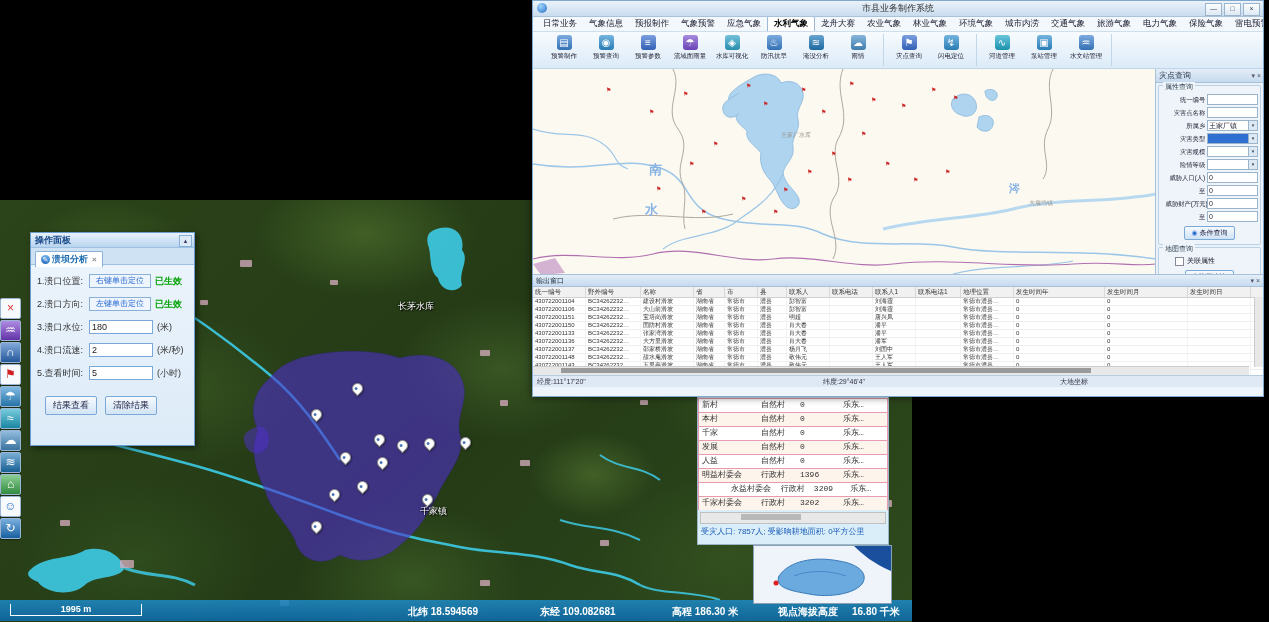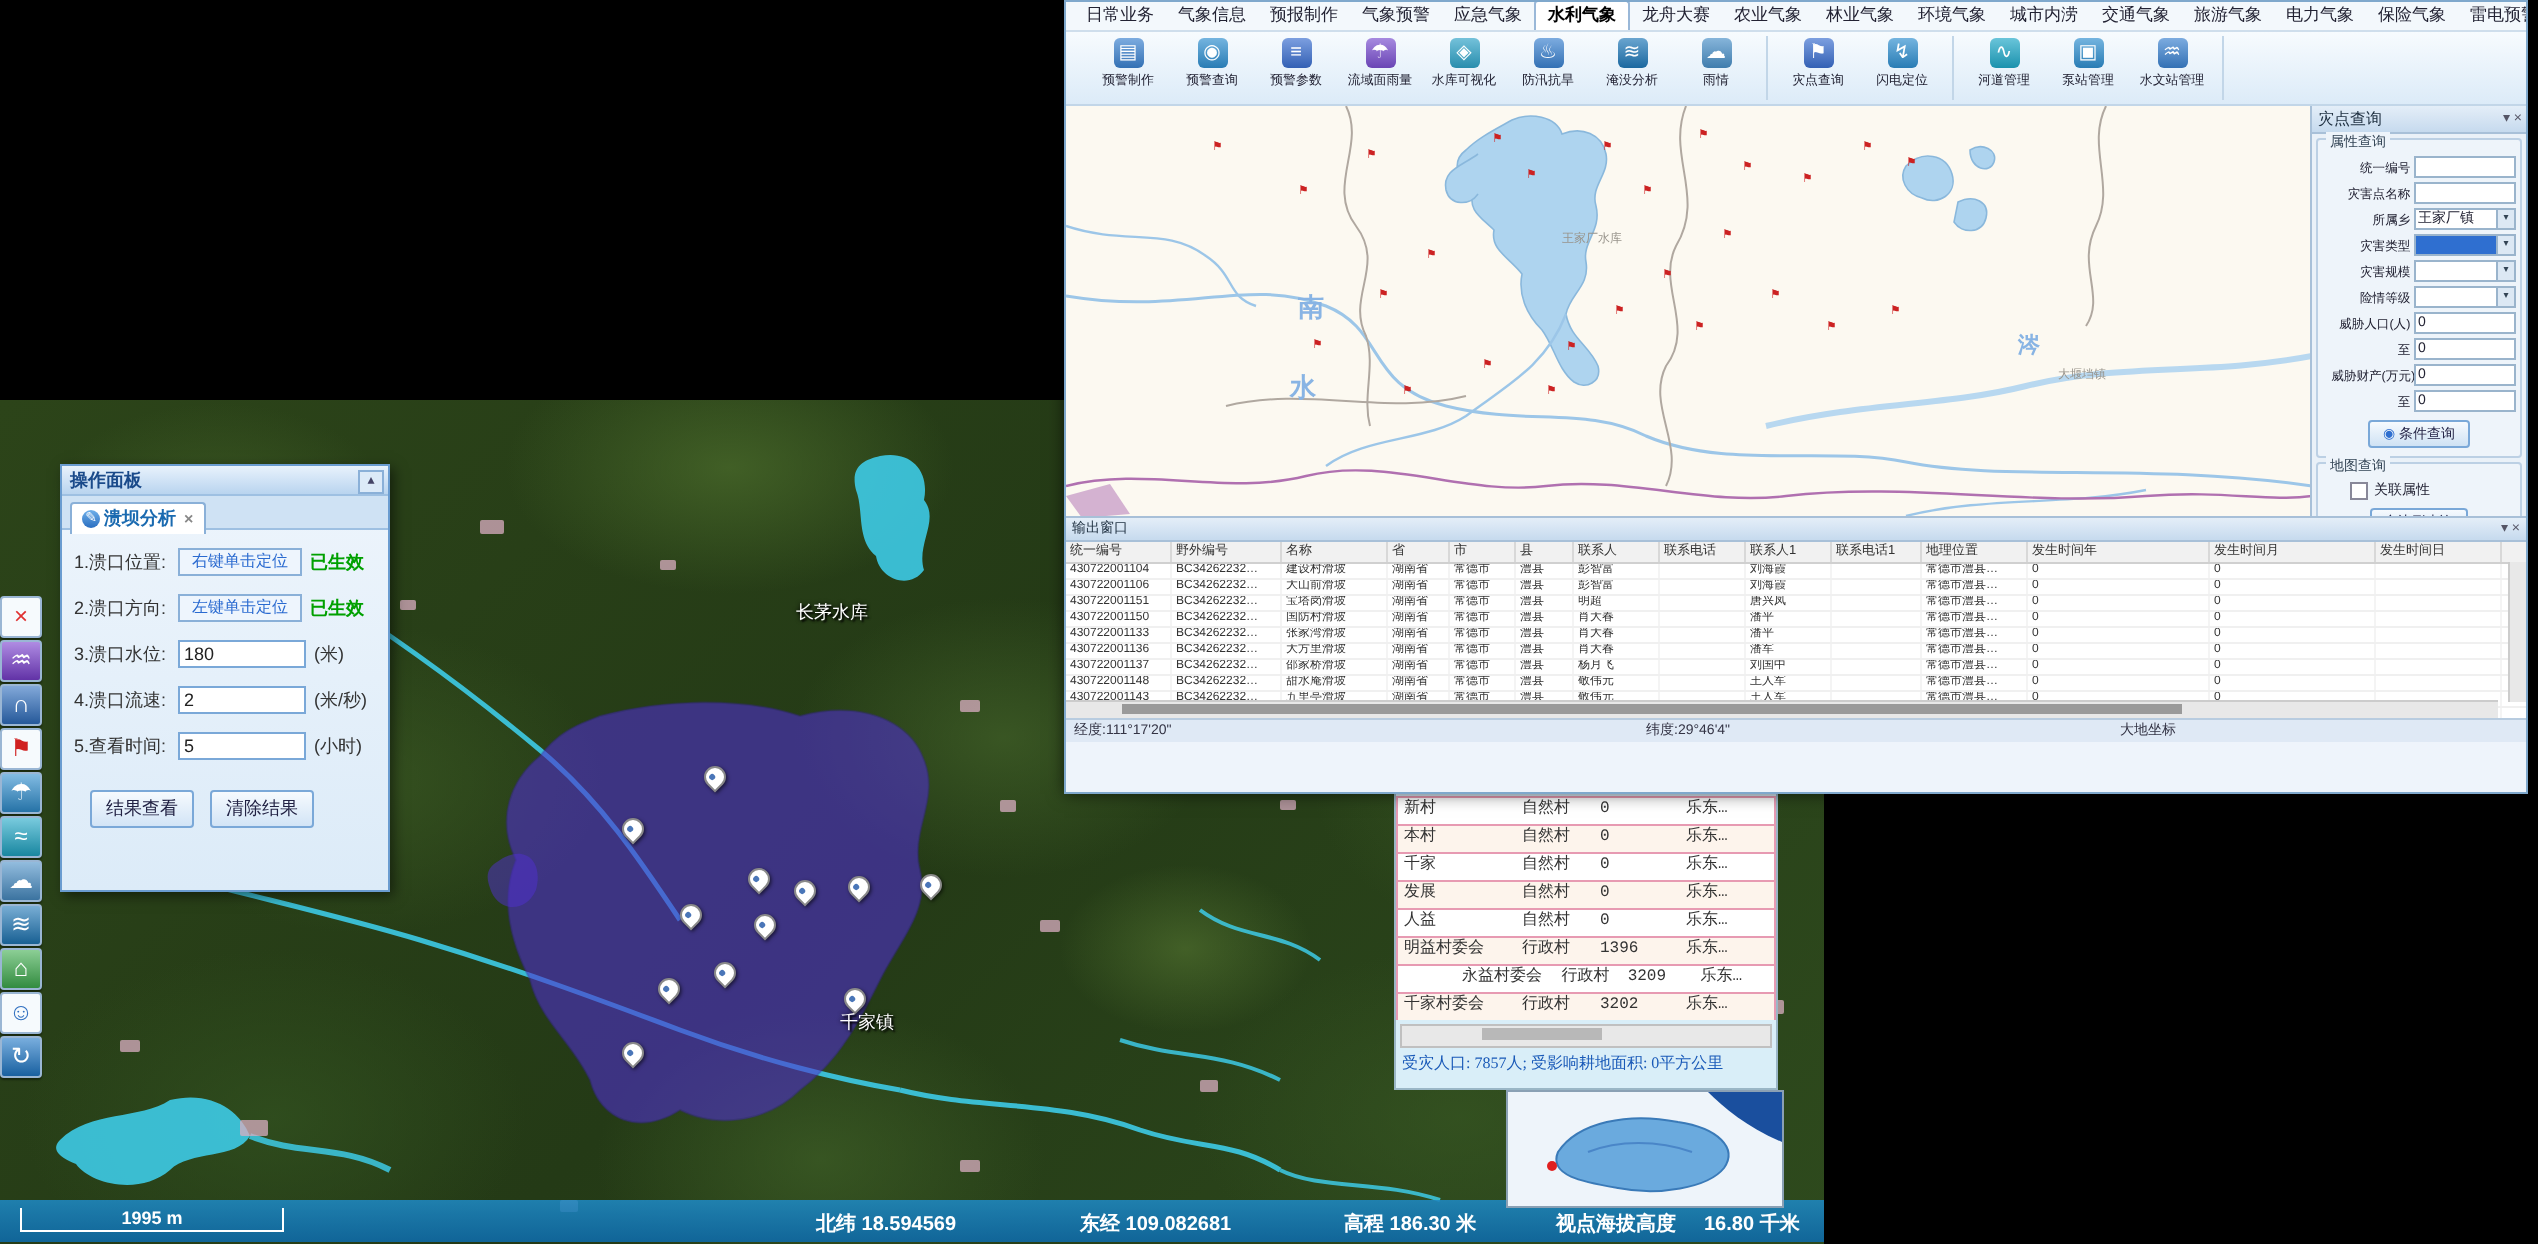--- a/index.html
+++ b/index.html
@@ -39,21 +39,21 @@
      border:1px solid #8aa0b4;overflow:hidden;}
   
   #village-panel{position:absolute;left:697px;top:385px;width:190px;height:158px;
      background:#d9eef8;border:1px solid #9ab6c6;font-size:8px;color:#333;overflow:hidden;}
   #village-title{height:12px;text-align:center;color:#555;font-size:8px;line-height:12px;}
   .v-row{display:flex;height:13px;line-height:12px;border:1px solid #e79ab2;border-bottom:none;background:#fff;}
   .v-row:nth-child(even){background:#fdf4ec;}
   .v-row div{overflow:hidden;white-space:nowrap;padding-left:3px;font-family:Liberation Mono, monospace;}
   #v-scroll{height:10px;margin:2px 2px 0 2px;background:#e8e8e8;border:1px solid #c0c0c0;position:relative;}
   #v-scroll i{position:absolute;left:40px;top:1px;width:60px;height:6px;background:#b8b8b8;}
-  #village-footer{color:#1a5ab8;padding:2px 3px;white-space:nowrap;font-size:8px;font-family:Liberation Serif, serif;}
+  #village-footer{color:#1a5ab8;padding:2px 3px;white-space:nowrap;font-size:8px;}
   
   #left-toolbar{position:absolute;left:0;top:297px;width:21px;}
   .lt-icon{width:19px;height:19px;margin:1px 0;border:1px solid #9ab6d4;border-radius:2px;
      text-align:center;line-height:18px;font-size:12px;box-shadow:0 1px 1px rgba(0,0,0,.4);}
   
   #op-dialog{position:absolute;left:30px;top:232px;width:163px;height:212px;
      border:1px solid #6a9cd0;background:linear-gradient(#eef5fc,#dcebf8);box-shadow:2px 2px 6px rgba(0,0,0,.5);}
   #od-titlebar{height:14px;background:linear-gradient(#e8f2fc,#b9d4ef);border-bottom:1px solid #9ec0e2;
      font-size:9px;font-weight:bold;color:#1a4a8a;line-height:14px;padding:0 4px;position:relative;}
   #od-collapse{position:absolute;right:2px;top:2px;width:11px;height:10px;border:1px solid #8ab0d8;
@@ -370,20 +370,29 @@
         <div class="od-row">
           <span class="lbl">5.查看时间:</span>
           <span class="od-input">5</span>
           <span class="od-unit">(小时)</span>
         </div>
       </div>
     <div id="od-buttons"><span class="od-btn">结果查看</span><span class="od-btn">清除结果</span></div>
   </div>
 
   <div id="right-window">
+    <div id="rw-titlebar">
+      <span id="rw-appicon"></span>
+      <div id="rw-title">市县业务制作系统</div>
+      <div id="rw-controls">
+          <div class="rw-ctl">—</div>
+          <div class="rw-ctl">□</div>
+          <div class="rw-ctl">×</div>
+        </div>
+    </div>
     <div id="menu-bar">
         <div class="menu-item">日常业务</div>
         <div class="menu-item">气象信息</div>
         <div class="menu-item">预报制作</div>
         <div class="menu-item">气象预警</div>
         <div class="menu-item">应急气象</div>
         <div class="menu-item selected">水利气象</div>
         <div class="menu-item">龙舟大赛</div>
         <div class="menu-item">农业气象</div>
         <div class="menu-item">林业气象</div>

